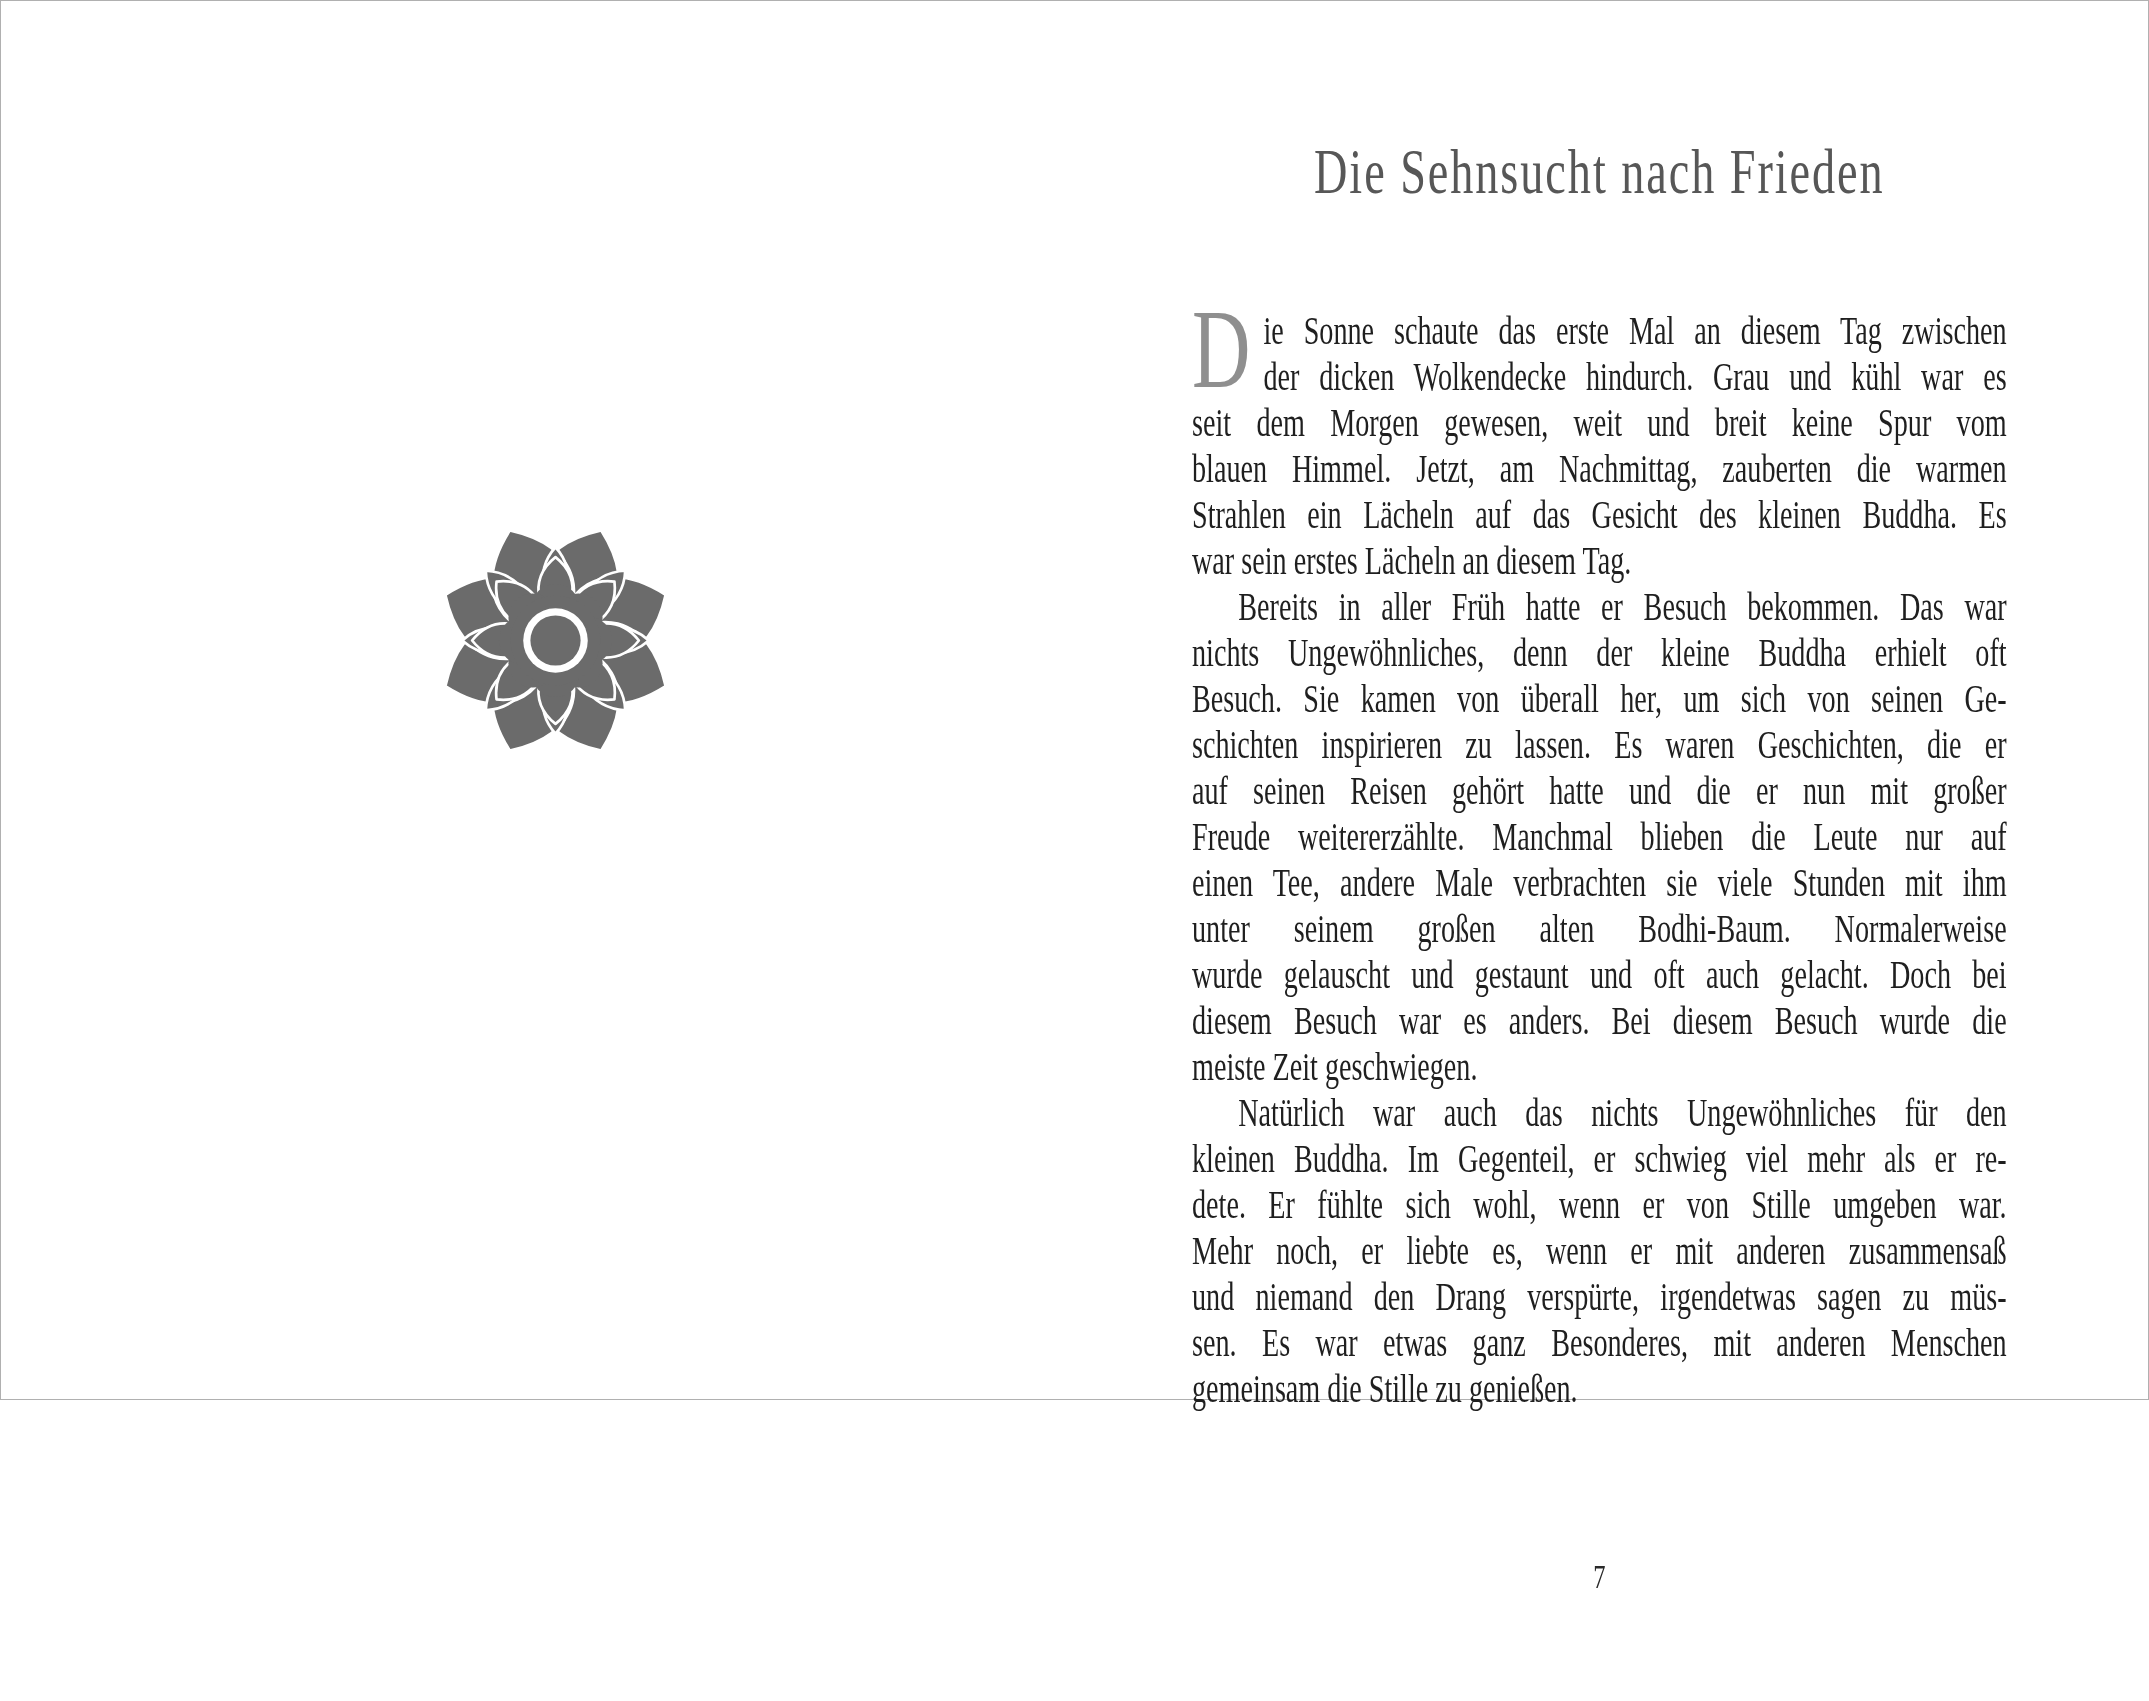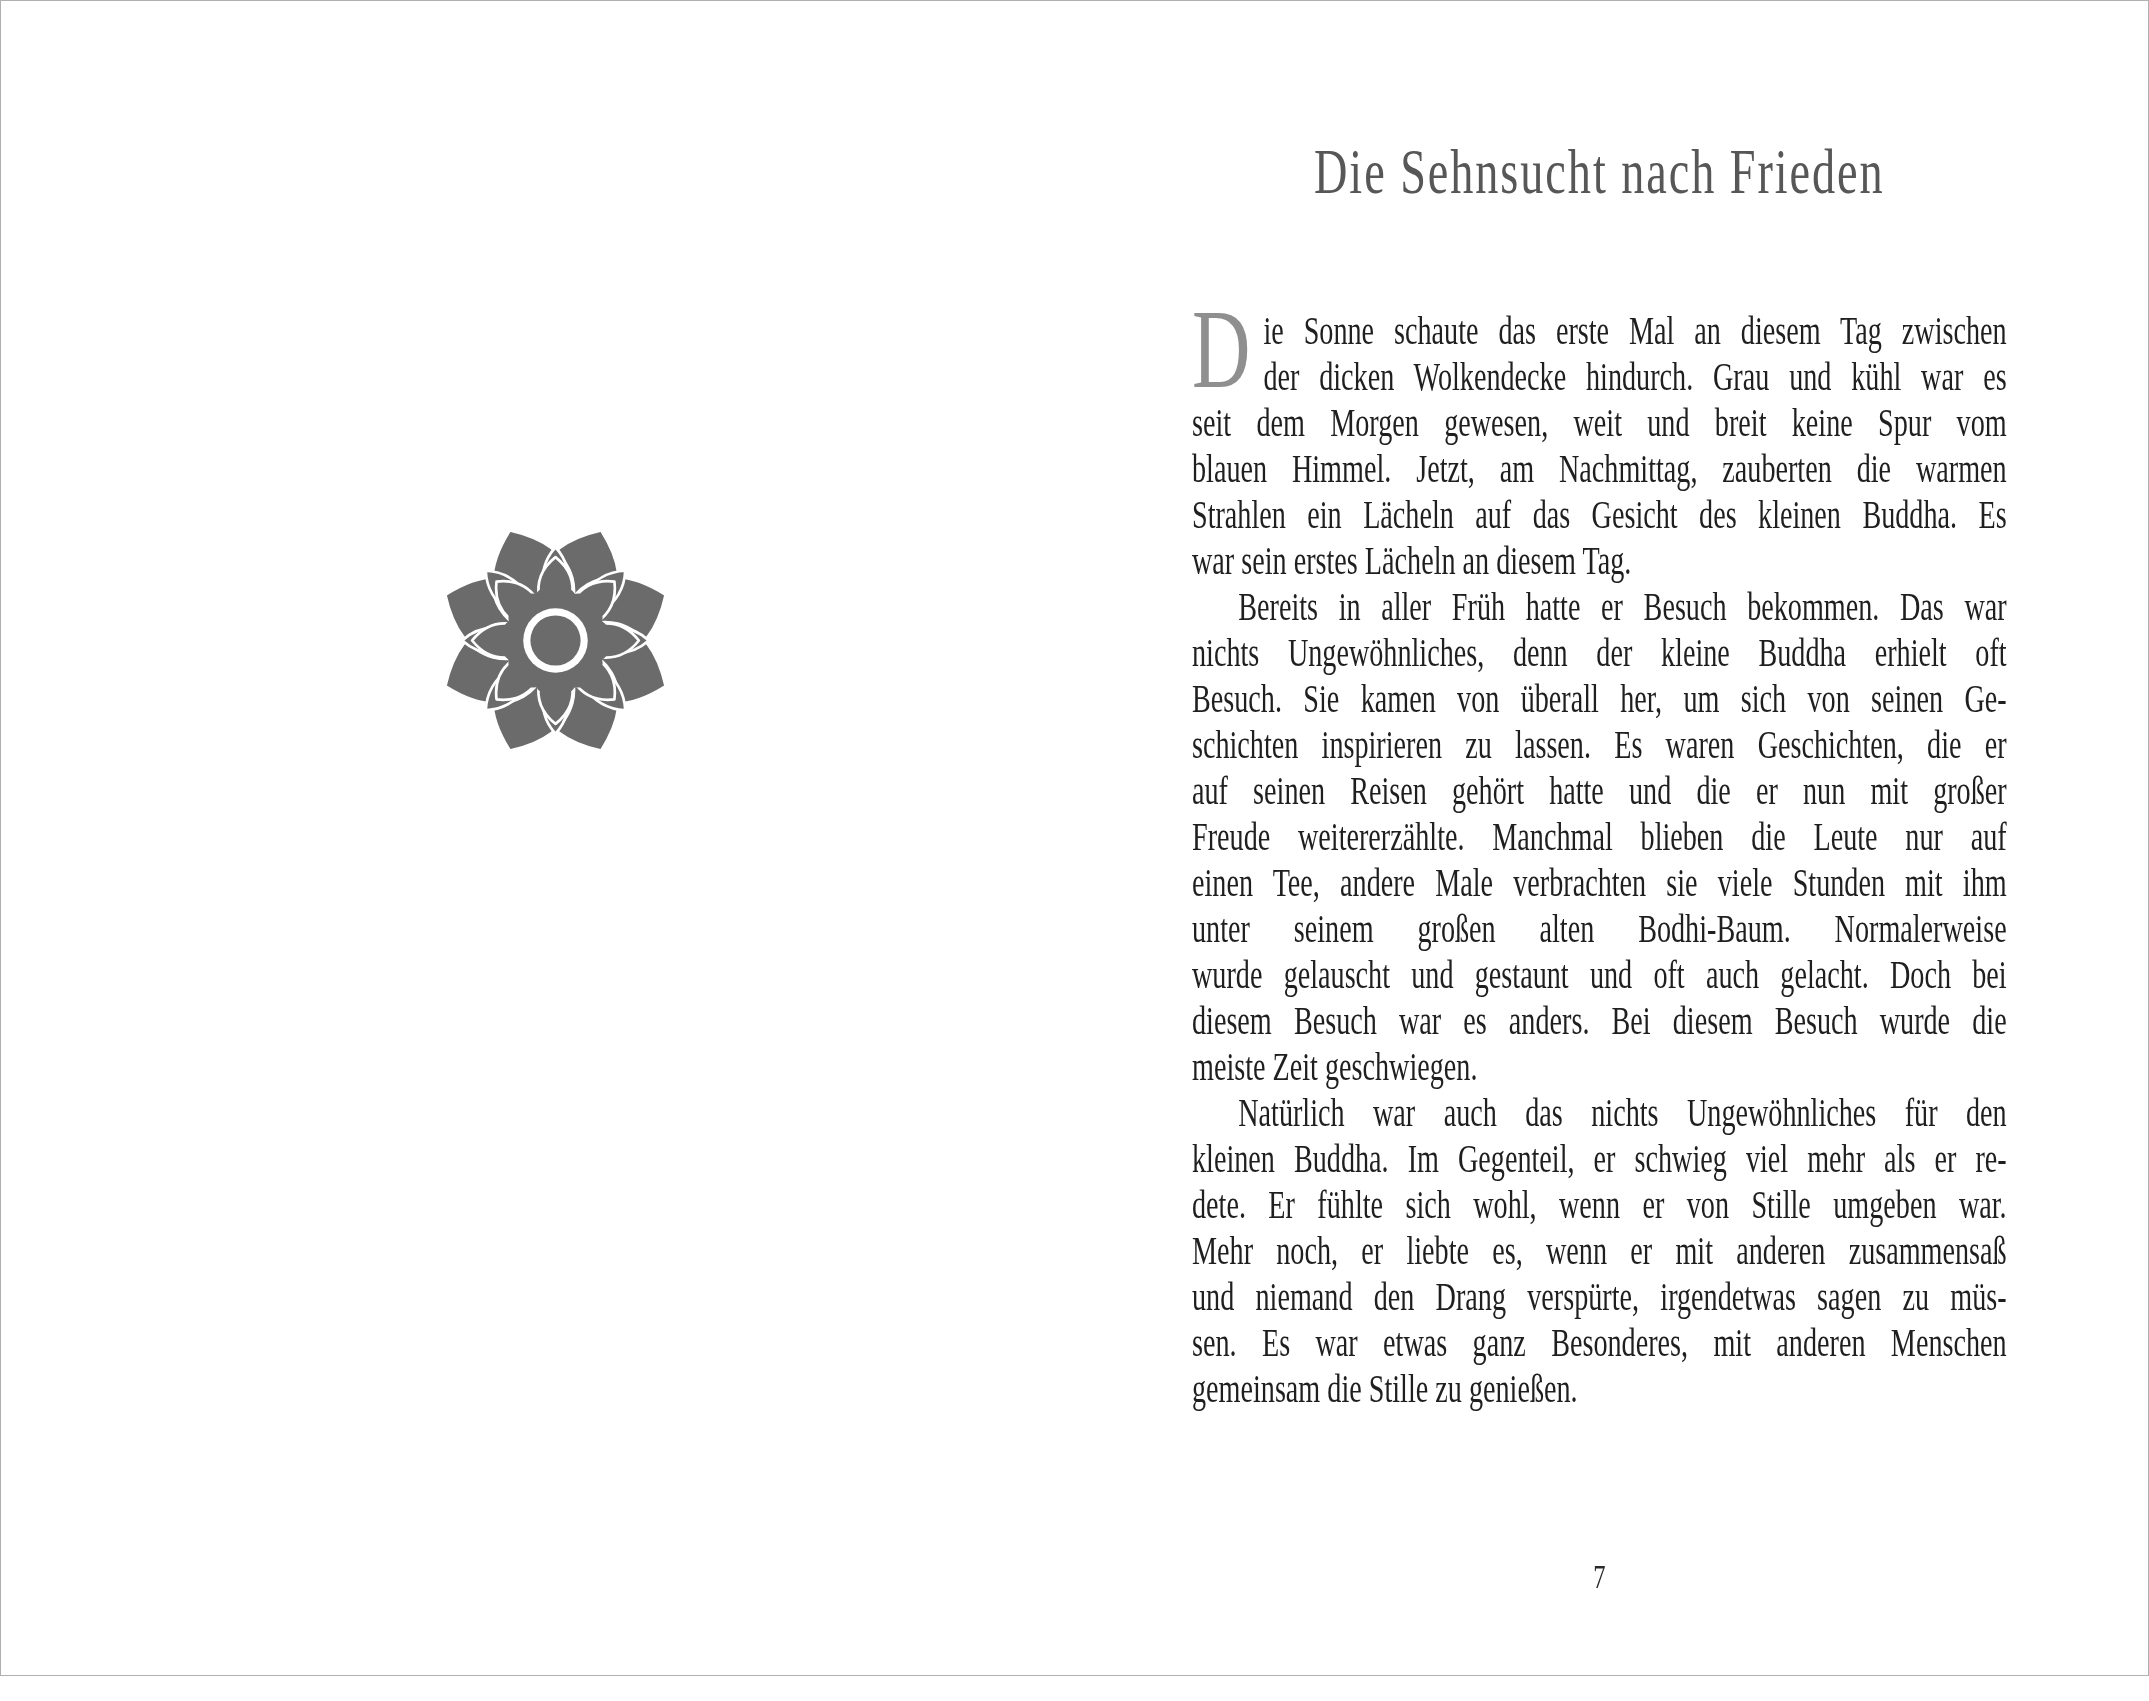--- a/index.html
+++ b/index.html
@@ -8,21 +8,21 @@
     width: 2149px;
     height: 1702px;
     background: #ffffff;
     overflow: hidden;
     font-family: "Liberation Serif", "DejaVu Serif", serif;
   }
   .sheet {
     position: absolute;
     inset: 0;
     width: 2149px;
-    height: 1676px;
+    height: 1400px;
     box-sizing: border-box;
     border: 1.8px solid #b0b0b0;
     background: #ffffff;
     padding-left: 18px;
   }
   
   .ornament {
     position: absolute;
     left: 429px;
     top: 514px;

